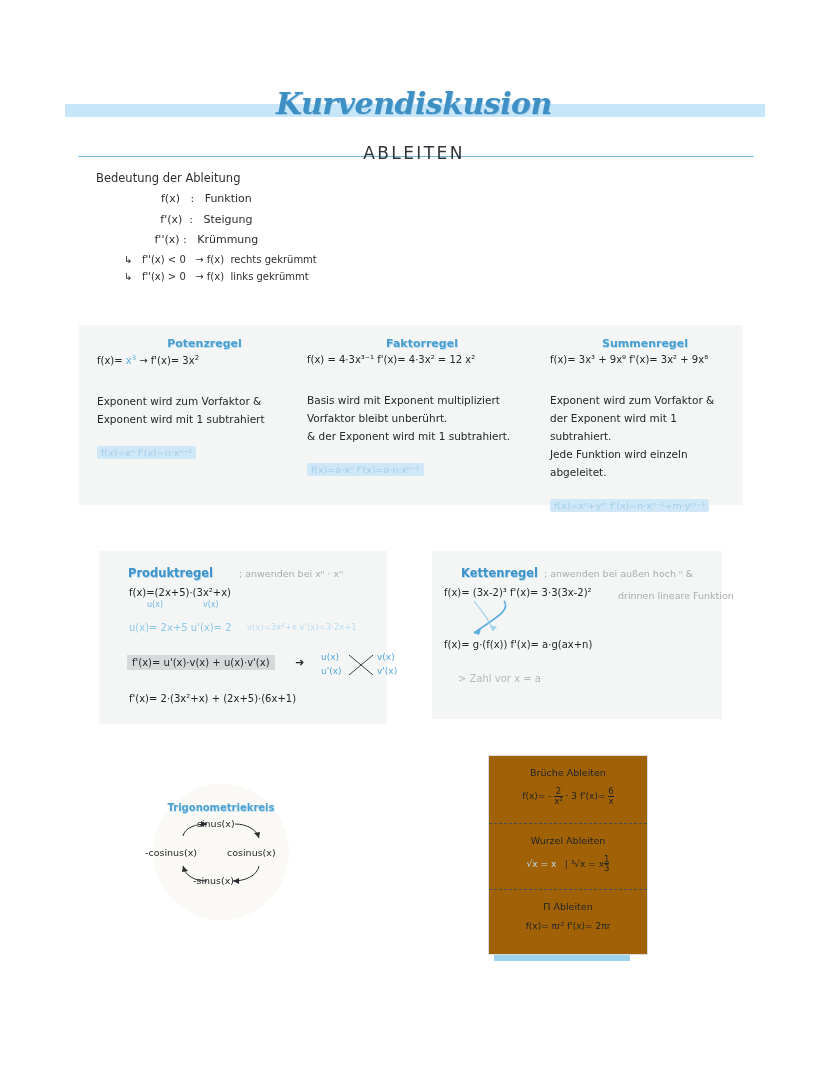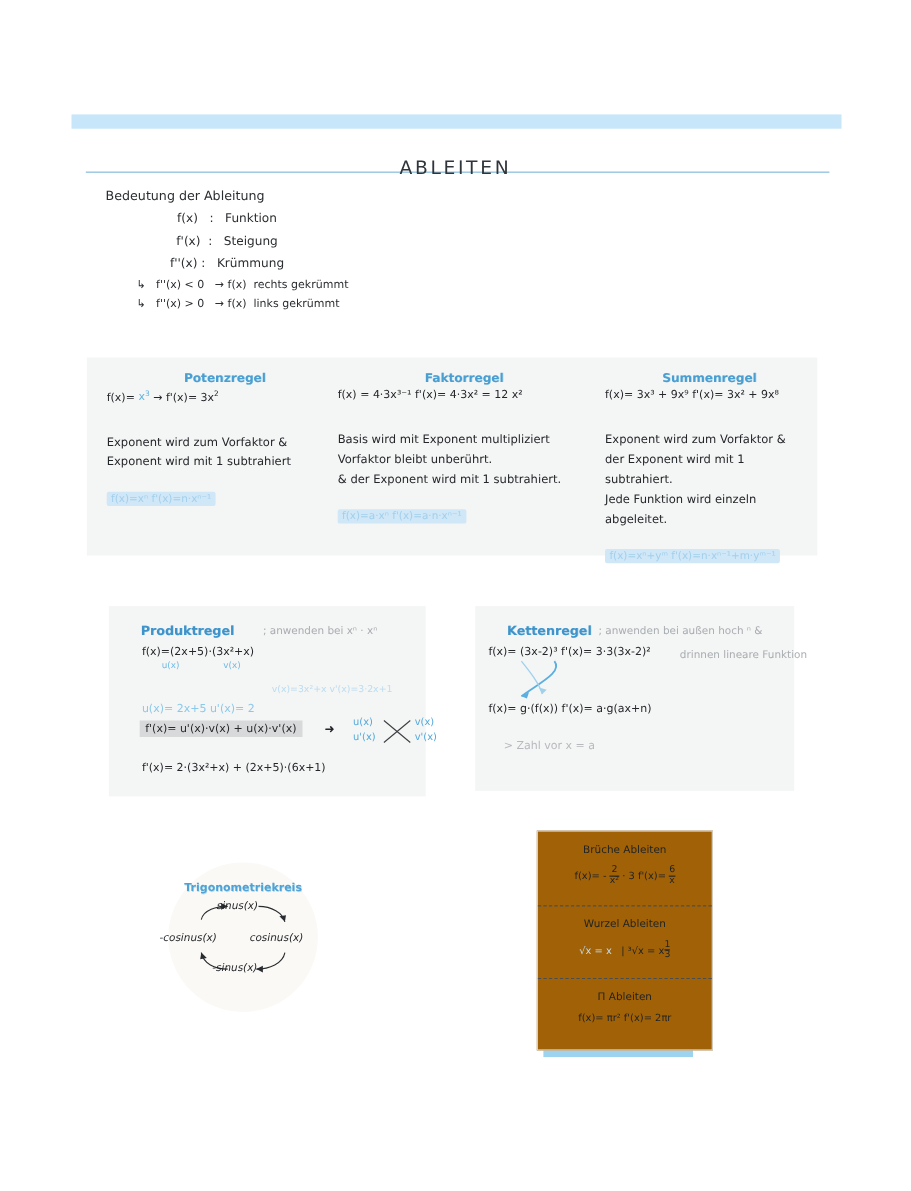--- a/index.html
+++ b/index.html
@@ -182,21 +182,20 @@
     font-size: 10px;
     font-weight: 700;
     color: #4fa3d4;
     text-shadow: 0.5px 0.5px 0 #bbdef3;
   }
   .trig-lbl {
     position: absolute;
     font-size: 9.5px;
     white-space: nowrap;
     color: #1f2225;
-    font-style: italic;
   }
 
   
   .card-shadow {
     position: absolute;
     left: 494px; top: 761px;
     width: 136px; height: 200px;
     background: #9ed3f0;
   }
   .card {
@@ -226,20 +225,21 @@
   .frac .num { display: block; }
   .frac .den { display: block; border-top: 1px solid #1f2225; }
 </style>
 </head>
 <body>
 
 <div class="page">
 
   <div class="title-wrap">
     <div class="title-band"></div>
+    <div class="title-text">Kurvendiskusion</div>
   </div>
 
   <div class="sec-wrap">
     <div class="sec-rule"></div>
     <div class="sec-text">ABLEITEN</div>
   </div>
 
   <div class="intro">
     <div class="h">Bedeutung der Ableitung</div>
     <div class="row">f(x)   :   Funktion</div>
@@ -289,21 +289,21 @@
   </div>
 
   <div class="box prod">
     <div class="box-title">Produktregel</div>
     <div class="box-note" style="left:140px; top:17px;">;   anwenden bei  xⁿ · xⁿ</div>
 
     <div class="bline" style="left:30px; top:36px;">f(x)=(2x+5)·(3x²+x)</div>
     <div class="sub-uv" style="left:48px; top:49px;">u(x)</div>
     <div class="sub-uv" style="left:104px; top:49px;">v(x)</div>
 
-    <div class="bline faint-blue" style="left:30px; top:71px;margin-top:17px;">u(x)= 2x+5   u'(x)= 2</div>
+    <div class="bline faint-blue" style="left:30px; top:71px;">u(x)= 2x+5   u'(x)= 2</div>
     <div class="bline vfaint" style="left:148px; top:71px; font-size:8.5px;">v(x)=3x²+x   v'(x)=3·2x+1</div>
 
     <div class="prod-hl" style="left:28px; top:104px;">f'(x)= u'(x)·v(x) + u(x)·v'(x)</div>
     <div class="bline" style="left:196px; top:105px; font-size:11px;">➜</div>
 
     <div class="cross" style="left:222px; top:100px;">
       <div>u(x)</div>
       <div>u'(x)</div>
     </div>
     <svg style="position:absolute; left:248px; top:101px;" width="28" height="26">

